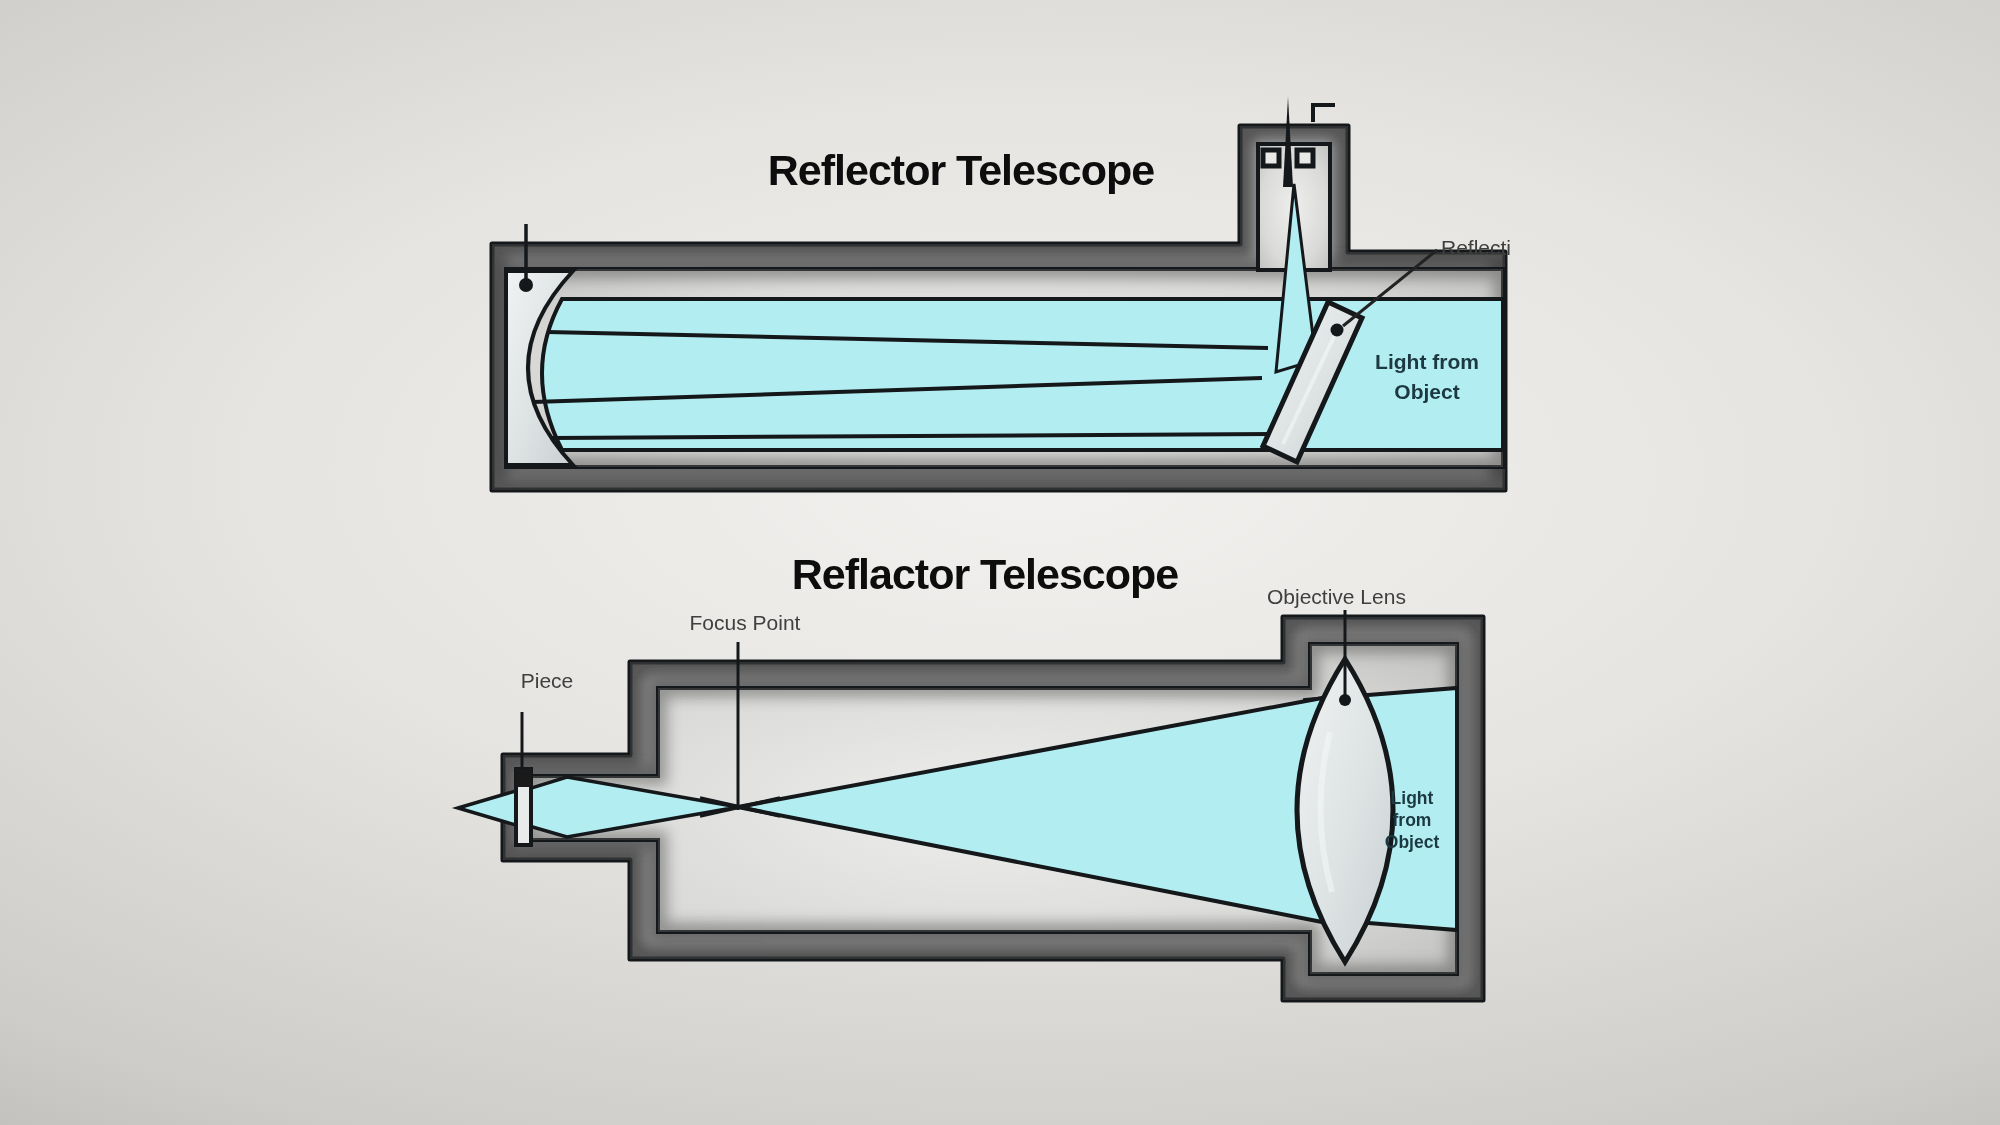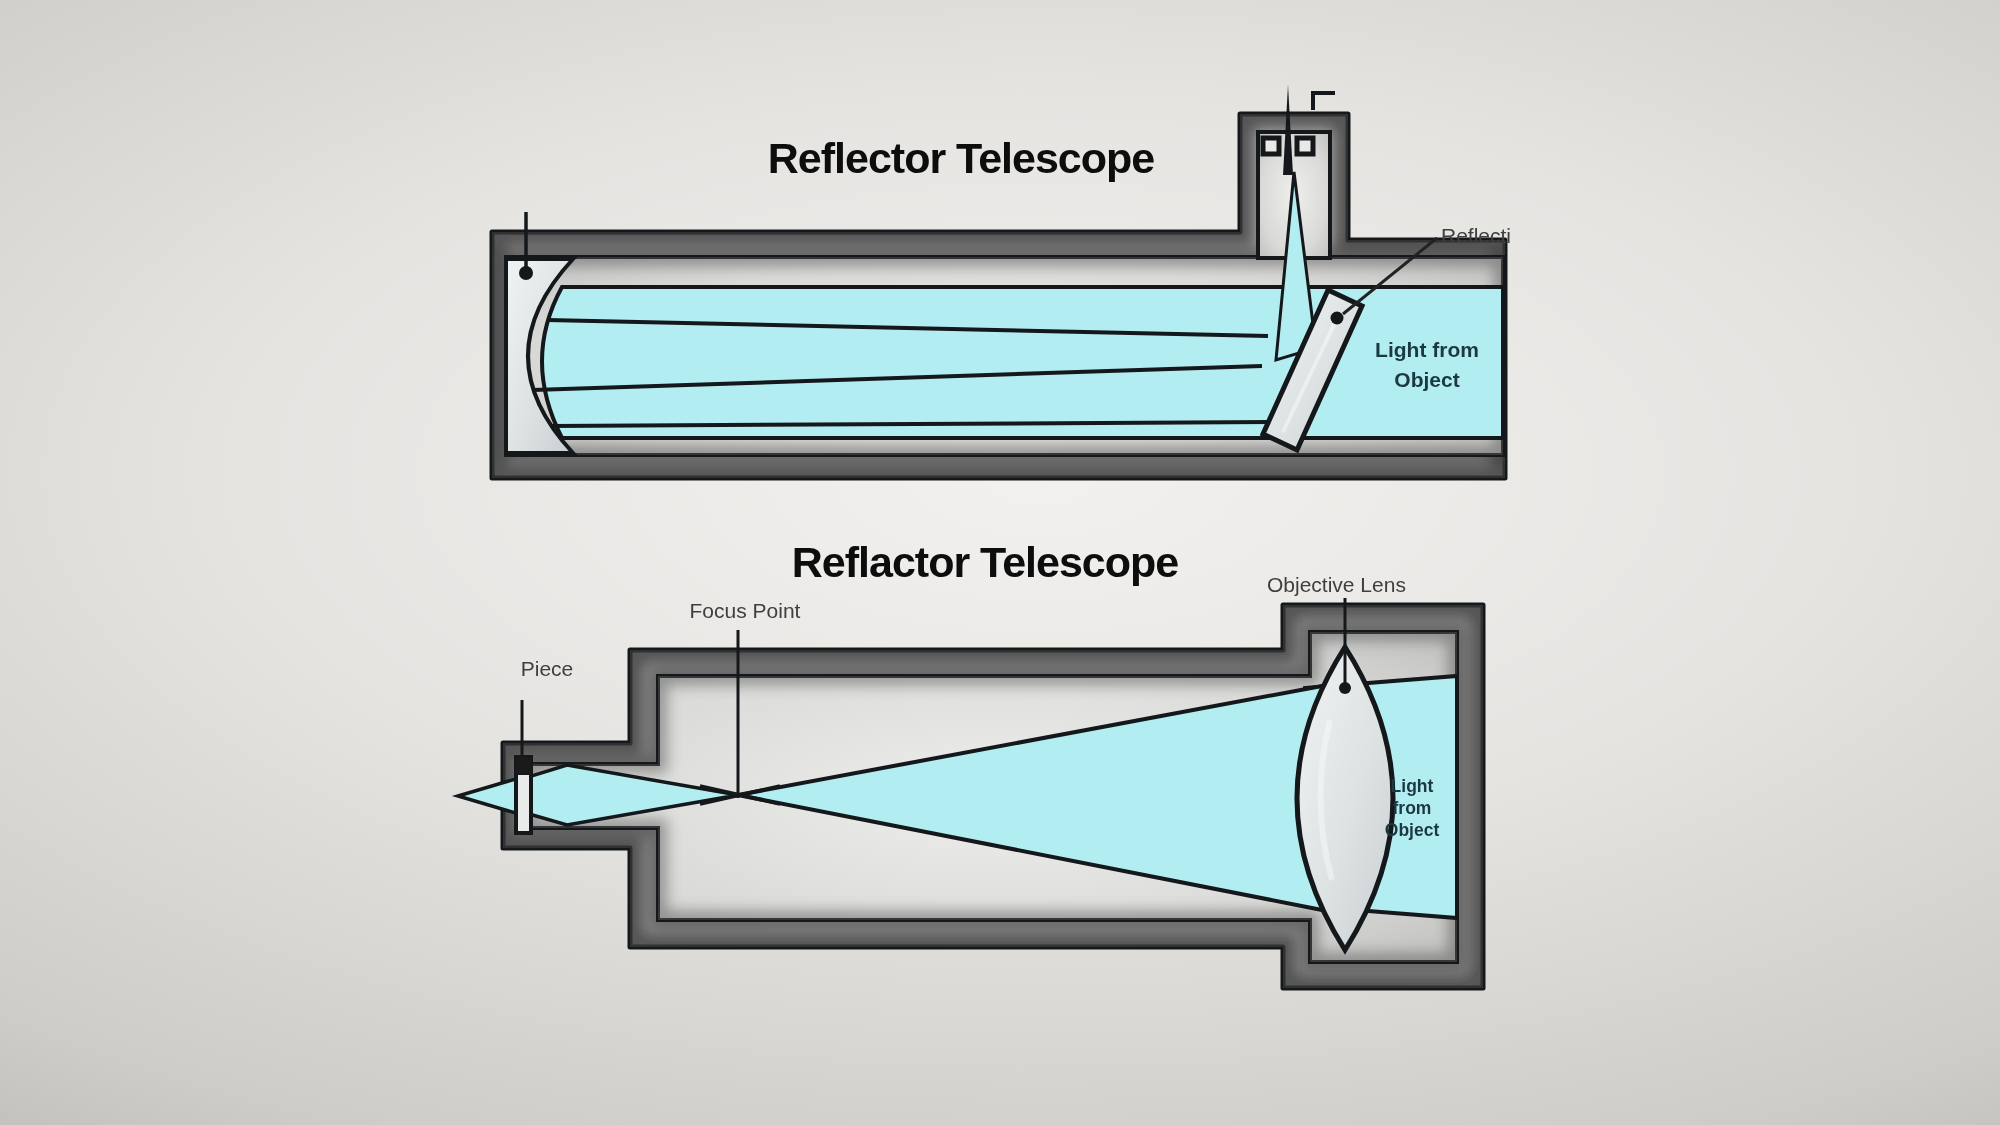--- a/index.html
+++ b/index.html
@@ -1,21 +1,21 @@
 <!DOCTYPE html>
 <html><head>
 <meta charset="utf-8">
 <style>
   html,body{margin:0;padding:0;}
   body{
     width:2000px;height:1125px;overflow:hidden;
     background:radial-gradient(ellipse 115% 95% at 52% 42%, #f2f1ef 0%, #e6e4e1 35%, #ceccc9 68%, #a5a3a0 100%);
     font-family:"Liberation Sans", sans-serif;
   }
-  .stage{position:relative;width:2000px;height:1105px;}
+  .stage{position:relative;width:2000px;height:1105px;margin-top:12px;}
   svg{position:absolute;left:0;top:0;}
   text{font-family:"Liberation Sans", sans-serif;}
   .title{font-size:43px;font-weight:700;letter-spacing:-1px;fill:#0d0d0d;}
   .lbl{font-size:21px;fill:#3f3f3f;}
   .lbl-bold{font-size:21px;font-weight:700;fill:#1c3942;}
   .lbl-bold-sm{font-size:17.5px;font-weight:700;fill:#1c3942;}
 </style>
 </head>
 <body>
 

